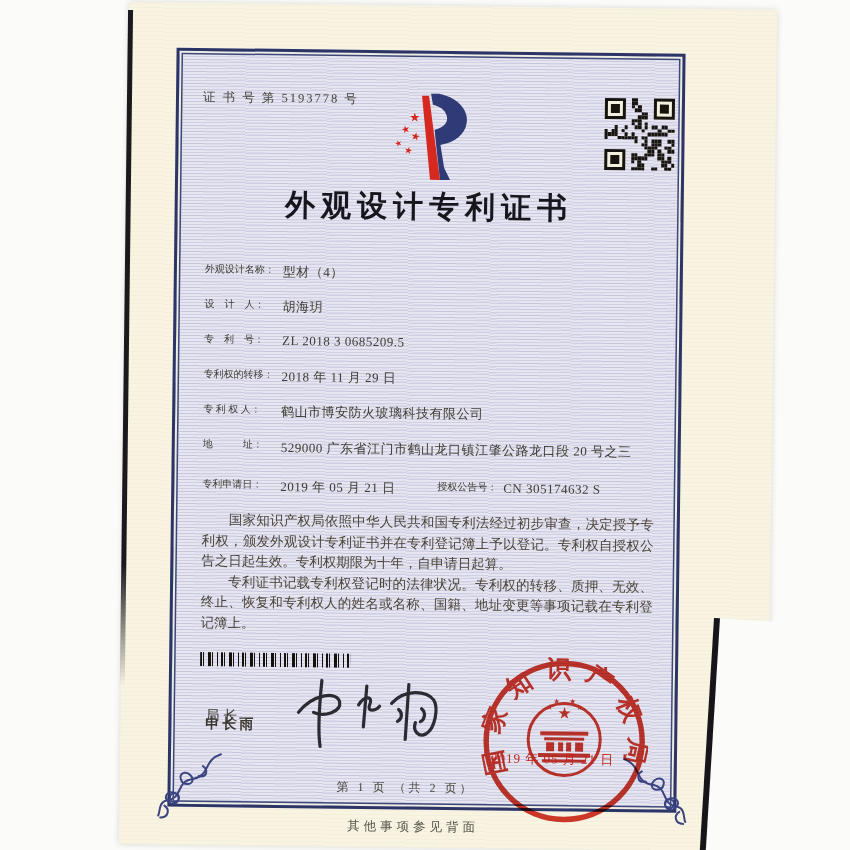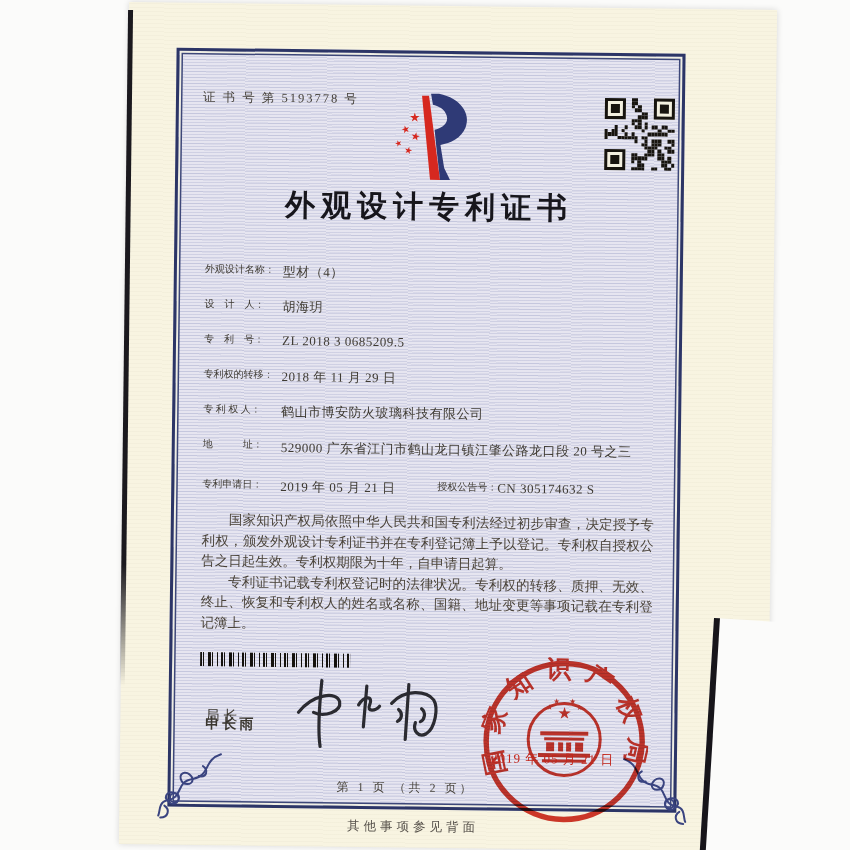--- a/index.html
+++ b/index.html
@@ -46,21 +46,21 @@
 
   .title{position:absolute;left:0;top:133px;width:100%;margin:0;text-align:center;
          font-size:30px;font-weight:bold;letter-spacing:6px;color:#17161c;}
 
   
   .row{position:absolute;left:28px;font-size:13px;color:#3f3b33;white-space:nowrap;}
   .flabel{display:inline-block;width:78px;font-size:10px;vertical-align:top;}
   .fvalue{display:inline-block;vertical-align:top;letter-spacing:.5px;}
   .fvalue.wrap{width:358px;white-space:normal;line-height:19.5px;}
   .pair2{position:absolute;left:235px;top:0;white-space:nowrap;}
-  .pair2 .flabel{width:auto;margin-right:0;}
+  .pair2 .flabel{width:auto;margin-right:6px;}
 
   
   .paras{position:absolute;left:28px;top:459px;width:452px;font-size:13.5px;
          line-height:20.5px;color:#4a4339;text-align:justify;}
   .paras p{margin:0;text-indent:2em;}
 
   
   .barcode{position:absolute;left:28px;top:601px;width:150px;height:14px;
            background:repeating-linear-gradient(90deg,
              #15120e 0 2px,transparent 2px 3px,#15120e 3px 4px,transparent 4px 8px,

